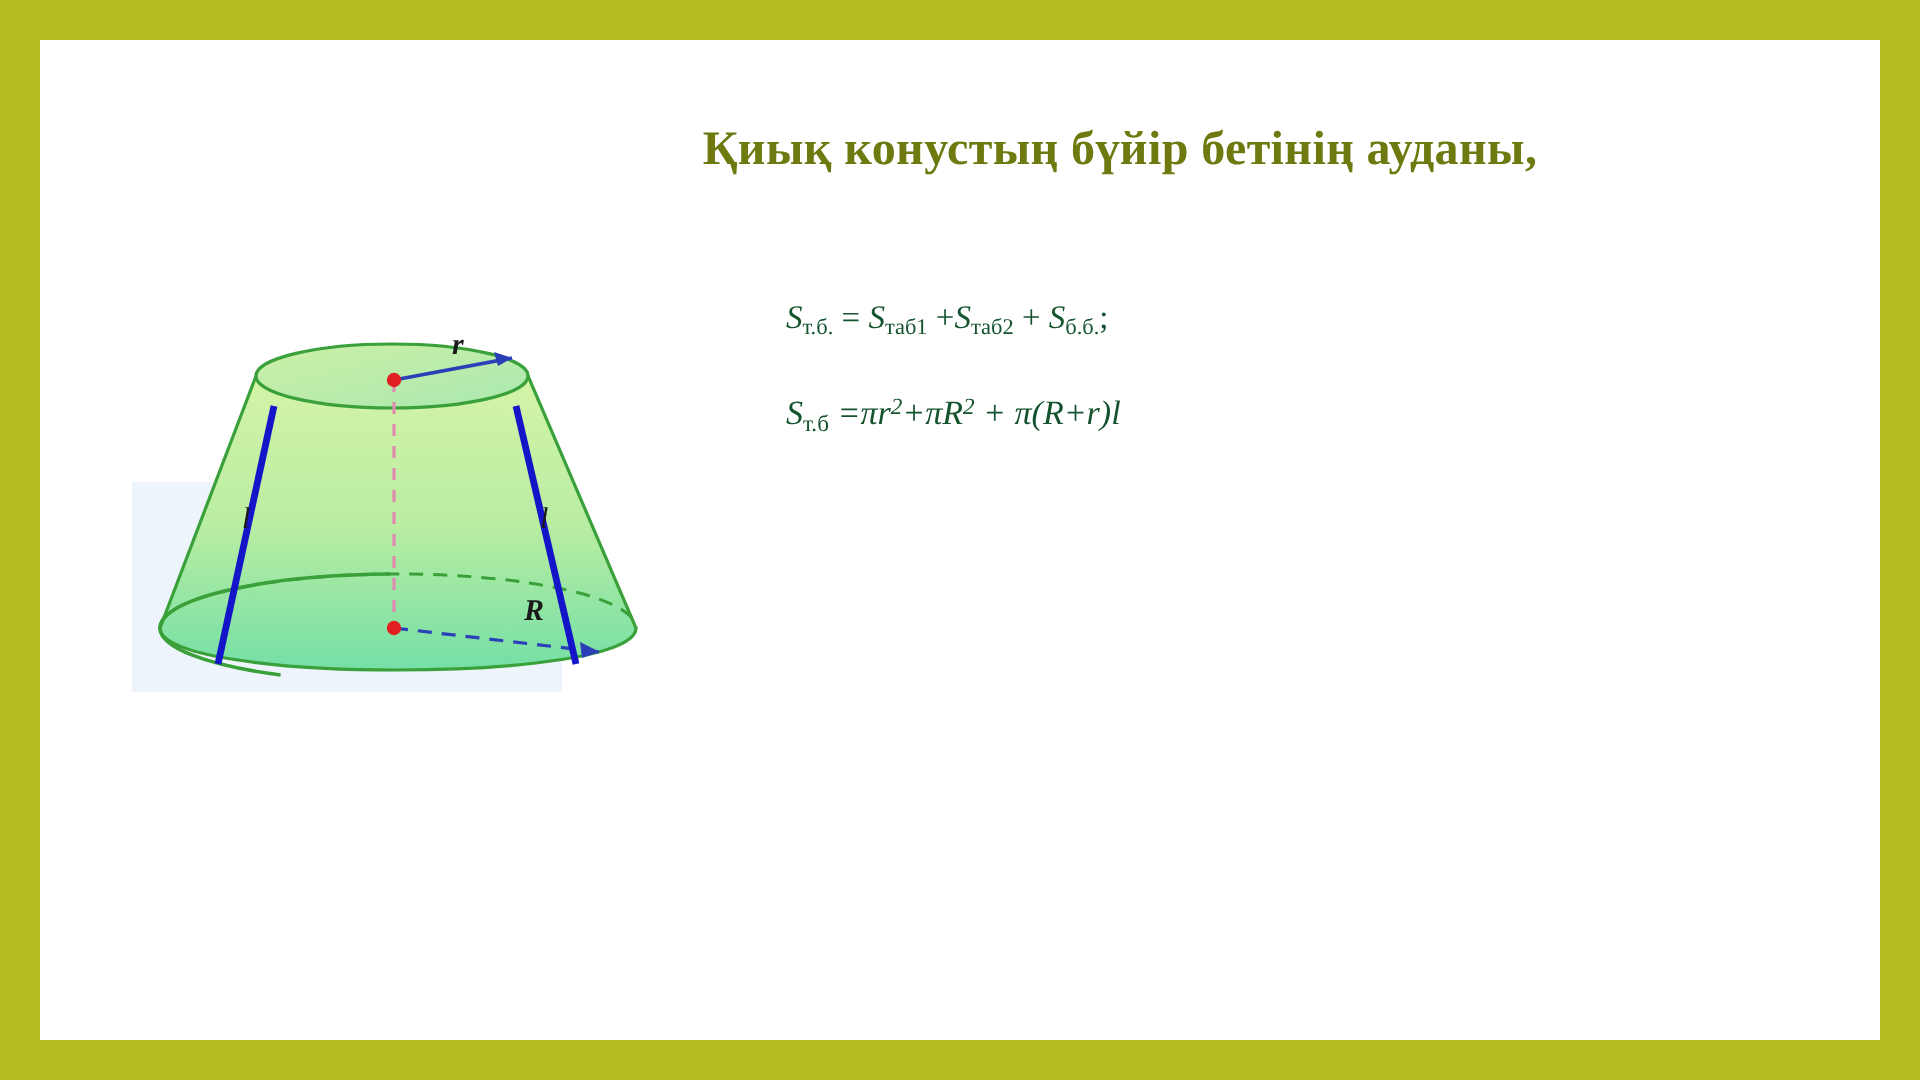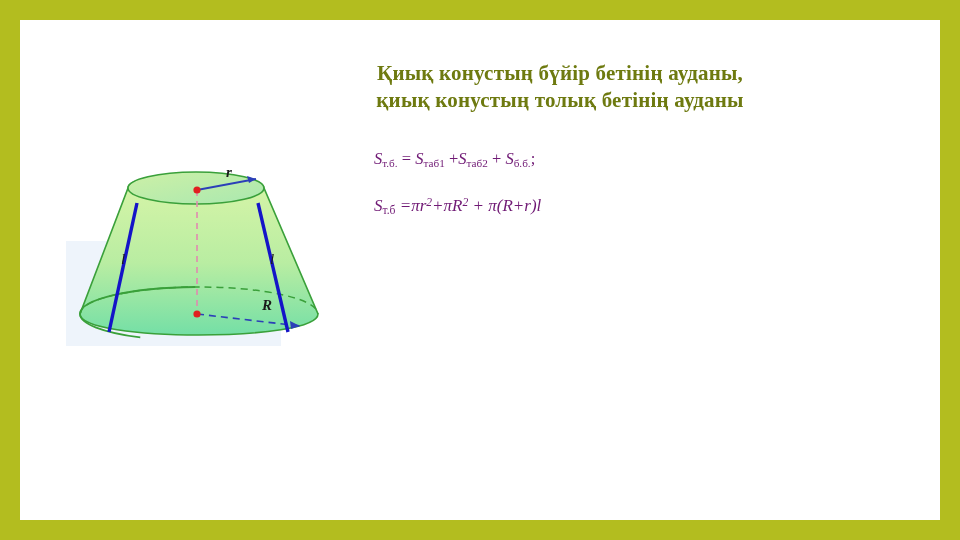--- a/index.html
+++ b/index.html
@@ -28,45 +28,45 @@
     background: #ffffff;
   }
   .title {
     position: absolute;
     left: 180px;
     top: 40px;
     width: 720px;
     text-align: center;
     font-family: "Liberation Serif", serif;
     font-weight: bold;
-    font-size: 21px;
+    font-size: 24px;
     line-height: 1.28;
     color: #6e7a10;
     letter-spacing: 0.2px;
   }
   
   .figure {
     position: absolute;
     left: 46px;
     top: 126px;
     width: 310px;
     height: 225px;
   }
   .figure svg {
     display: block;
   }
   
   .formulas {
     position: absolute;
-    left: 354px;
+    left: 373px;
     top: 130px;
     width: 540px;
     font-family: "Liberation Serif", serif;
     font-size: 16.5px;
-    color: #701a75;
+    color: #14532d;
   }
   .frow {
     margin-bottom: 26px;
     white-space: nowrap;
     line-height: 1.15;
   }
   .frow:last-child {
     margin-bottom: 0;
   }
   .it {
@@ -88,21 +88,20 @@
   }
 </style>
 </head>
 <body>
 
 <div class="slide">
   <div class="slide-inner">
 
     <div class="title">
       <div>Қиық конустың бүйір бетінің ауданы,</div>
-      <div>қиық конустың толық бетінің ауданы</div>
     </div>
 
     <div class="figure">
       <svg width="310" height="225" viewBox="0 0 310 225">
         <defs>
           <linearGradient id="bodyGrad" x1="0" y1="0" x2="0" y2="1">
             <stop offset="0%" stop-color="#d9f5a8"></stop>
             <stop offset="55%" stop-color="#b9eda2"></stop>
             <stop offset="100%" stop-color="#74dfa6"></stop>
           </linearGradient>

